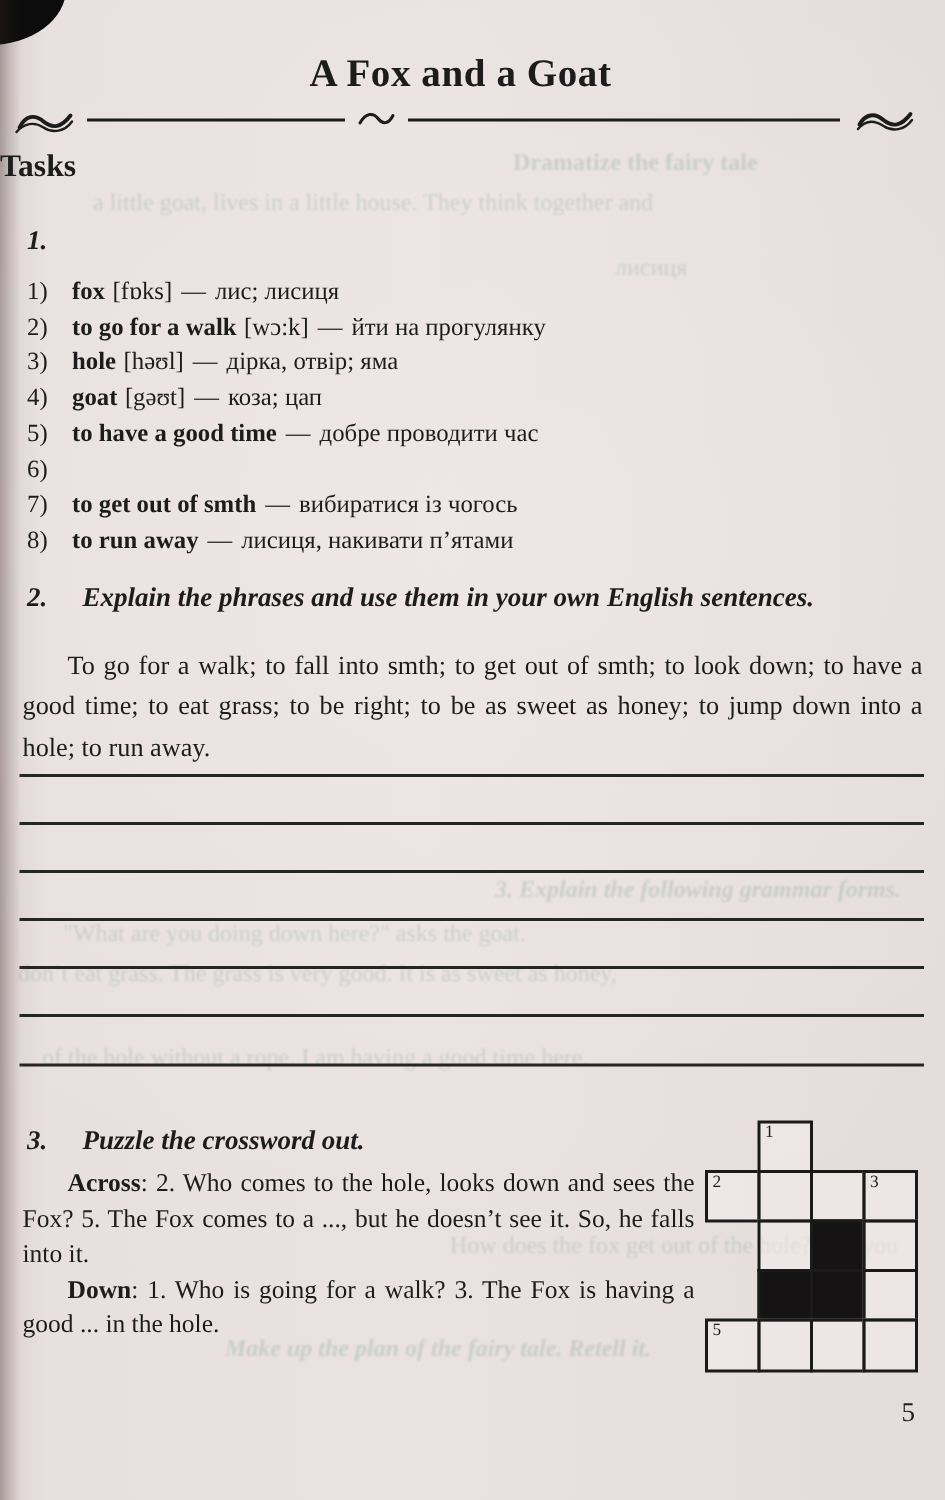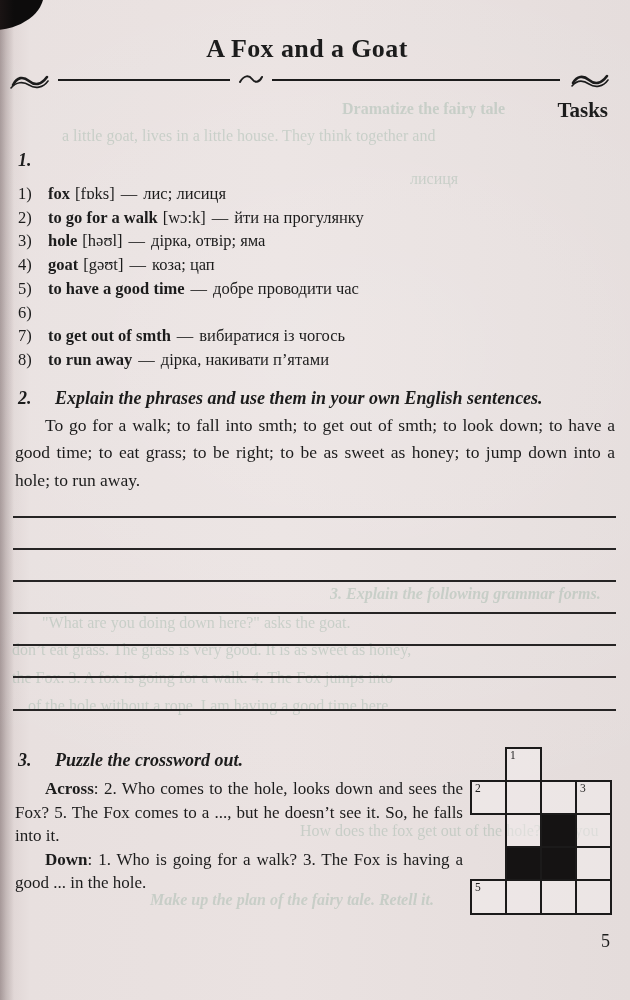--- a/index.html
+++ b/index.html
@@ -32,38 +32,38 @@
   .rule-row{
     position:absolute;top:66px;left:10px;right:20px;height:28px;
     display:flex;align-items:center;
   }
   .rule-row .seg1{width:172px;height:2px;background:#1c1c1c;margin:0 8px 0 8px;}
   .rule-row .seg2{flex:1;height:2px;background:#1c1c1c;margin:0 10px 0 8px;}
   .swash svg,.tilde svg{display:block;}
 
   .tasks-heading{
     position:absolute;top:98px;left:0;width:608px;
-    text-align:right;font-size:21px;font-weight:bold;
+    text-align:left;font-size:21px;font-weight:bold;
   }
 
   .task-head{display:flex;font-size:18px;font-weight:bold;font-style:italic;}
   .task-head .tnum{flex:none;width:37px;}
 
   .task1{position:absolute;top:150px;left:18px;width:596px;}
   .vocab-list{margin-top:11px;font-size:16.5px;}
   .vocab-row{display:flex;line-height:23.7px;}
   .vocab-row .vnum{flex:none;width:30px;}
   .vocab-row .term{font-weight:bold;}
   .vocab-row .tr{margin-left:5px;}
   .vocab-row .tr:empty{display:none;margin:0;}
   .vocab-row .dash{margin:0 6px;}
 
   .task2{position:absolute;top:388px;left:18px;width:598px;}
   .task2 .para{
-    margin:3px 0 0 -3px;width:600px;
+    margin:21px 0 0 -3px;width:600px;
     font-size:17.5px;line-height:27.4px;
     text-indent:30px;text-align:justify;
   }
 
   .writing-lines{position:absolute;top:516px;left:13px;width:603px;}
   .wline{height:0;border-top:2px solid #262424;margin-bottom:30.1px;}
 
   .task3{position:absolute;top:750px;left:18px;width:596px;}
   .task3 .clues{
     margin:6px 0 0 -3px;width:448px;
@@ -110,21 +110,20 @@
 
   <div class="corner"></div>
   <div class="left-shadow"></div>
 
   <div class="ghost g0">Dramatize the fairy tale</div>
   <div class="ghost g1">a little goat, lives in a little house. They think together and</div>
   <div class="ghost g2">лисиця</div>
   <div class="ghost g3">3. Explain the following grammar forms.</div>
   <div class="ghost g4">"What are you doing down here?" asks the goat.</div>
   <div class="ghost g5">don’t eat grass. The grass is very good. It is as sweet as honey,</div>
-  <div class="ghost g6">the Fox. 3. A fox is going for a walk. 4. The Fox jumps into</div>
   <div class="ghost g7">of the hole without a rope. I am having a good time here.</div>
   <div class="ghost g8">How does the fox get out of the hole? Can you</div>
   <div class="ghost g9">Make up the plan of the fairy tale. Retell it.</div>
 
   <div class="title">A Fox and a Goat</div>
 
   <div class="rule-row">
     <span class="swash">
       <svg width="40" height="24" viewBox="0 0 40 24">
         <path d="M3 17 C7 9,13 8,19 13 C25 18,31 17,37 9" fill="none" stroke="#1c1c1c" stroke-width="2.6" stroke-linecap="round"></path>
@@ -175,21 +174,21 @@
       </div>
       <div class="vocab-row">
         <span class="vnum">6)</span>
       </div>
       <div class="vocab-row">
         <span class="vnum">7)</span>
         <span class="vtext"><span class="term">to get out of smth</span><span class="dash">—</span><span>вибиратися із чогось</span></span>
       </div>
       <div class="vocab-row">
         <span class="vnum">8)</span>
-        <span class="vtext"><span class="term">to run away</span><span class="dash">—</span><span>дірка, накивати п’ятами</span></span>
+        <span class="vtext"><span class="term">to run away</span><span class="dash">—</span><span>лисиця, накивати п’ятами</span></span>
       </div>
     </div>
   </div>
 
   <div class="task2">
     <div class="task-head">
       <span class="tnum">2.</span>
       <span>Explain the phrases and use them in your own English sentences.</span>
     </div>
     <div class="para">To go for a walk; to fall into smth; to get out of smth; to look down; to have a good time; to eat grass; to be right; to be as sweet as honey; to jump down into a hole; to run away.</div>

